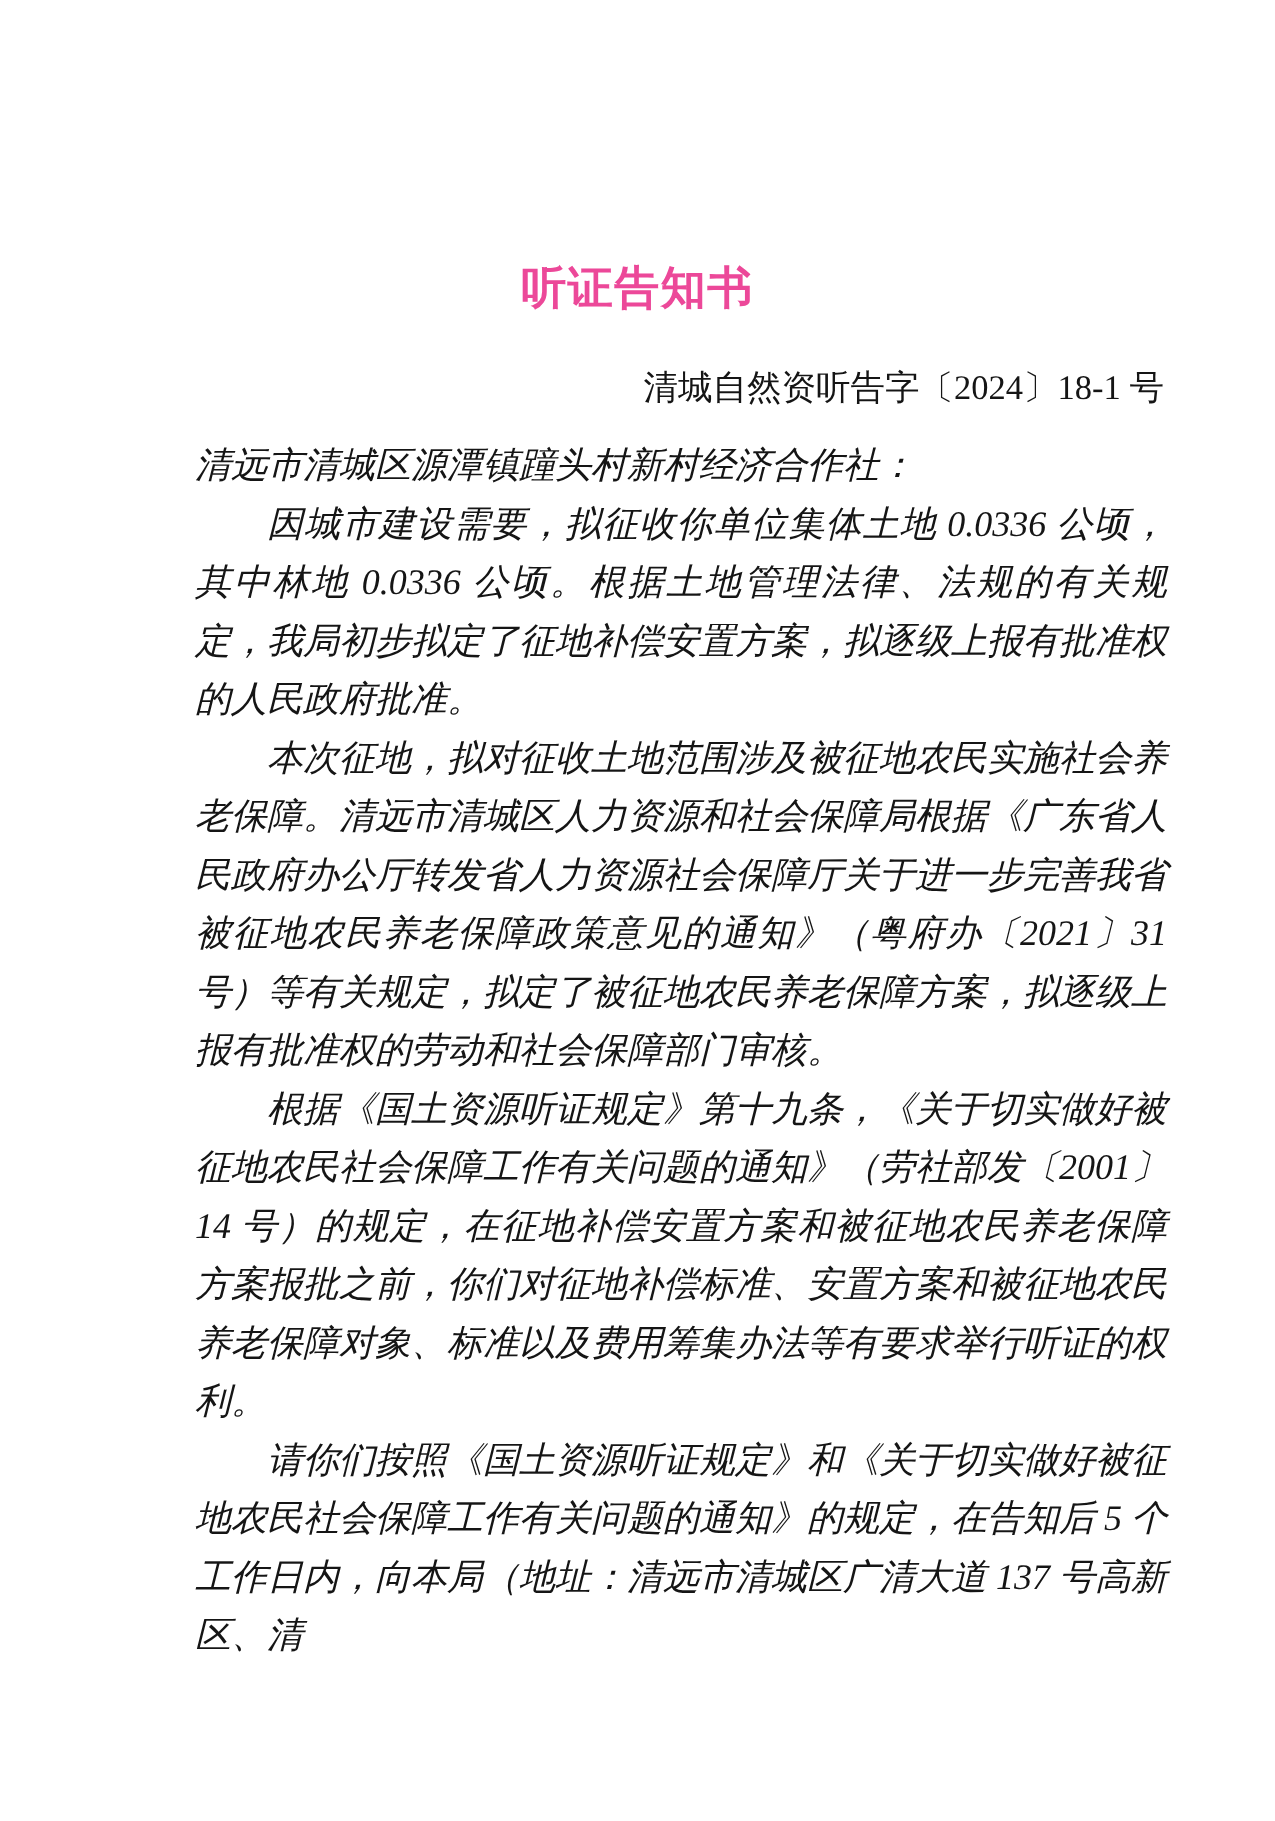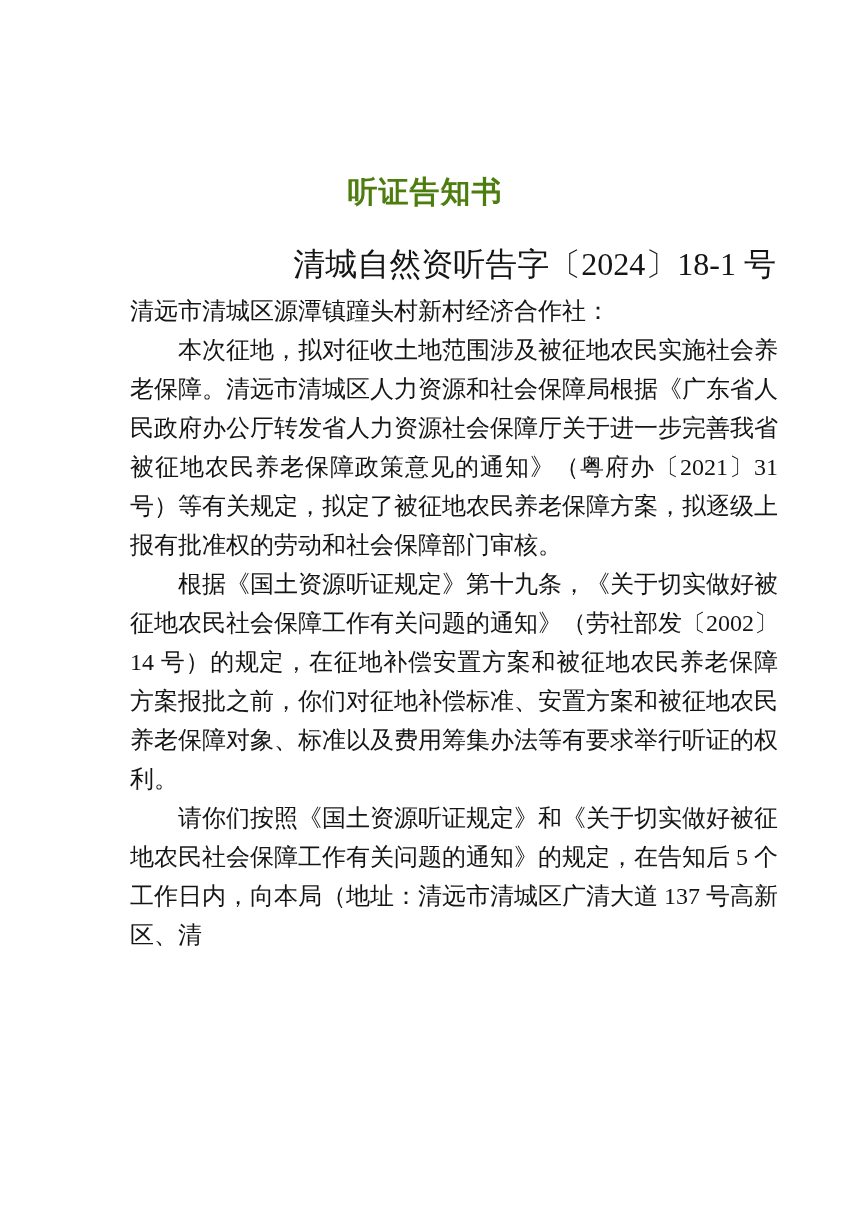--- a/index.html
+++ b/index.html
@@ -20,61 +20,63 @@
   .doc-title {
     position: absolute;
     top: 172px;
     left: 0;
     width: 100%;
     margin: 0;
     text-align: center;
     font-size: 30px;
     font-weight: 700;
     letter-spacing: 1px;
-    color: #4d7c0f;
+    color: #ec4899;
   }
   .doc-number {
     position: absolute;
     top: 243px;
     right: 74px;
-    font-size: 32px;
+    font-size: 23px;
     white-space: nowrap;
     color: #151515;
   }
   .doc-body {
     position: absolute;
     top: 292px;
     left: 130px;
     width: 648px;
     font-size: 24px;
     line-height: 39px;
     text-align: justify;
     text-justify: inter-ideograph;
     color: #151515;
   }
   .doc-body p {
     margin: 0;
     padding: 0;
+    font-style: italic;
   }
   .salutation {
     text-indent: 0;
   }
   .para {
     text-indent: 2em;
   }
 </style>
 </head>
 <body>
 
 <div class="page">
 
   <h1 class="doc-title">听证告知书</h1>
 
   <div class="doc-number">清城自然资听告字〔2024〕18-1 号</div>
 
   <div class="doc-body">
     <p class="salutation">清远市清城区源潭镇蹱头村新村经济合作社：</p>
+    <p class="para">因城市建设需要，拟征收你单位集体土地 0.0336 公顷，其中林地 0.0336 公顷。根据土地管理法律、法规的有关规定，我局初步拟定了征地补偿安置方案，拟逐级上报有批准权的人民政府批准。</p>
     <p class="para">本次征地，拟对征收土地范围涉及被征地农民实施社会养老保障。清远市清城区人力资源和社会保障局根据《广东省人民政府办公厅转发省人力资源社会保障厅关于进一步完善我省被征地农民养老保障政策意见的通知》（粤府办〔2021〕31 号）等有关规定，拟定了被征地农民养老保障方案，拟逐级上报有批准权的劳动和社会保障部门审核。</p>
-    <p class="para">根据《国土资源听证规定》第十九条，《关于切实做好被征地农民社会保障工作有关问题的通知》（劳社部发〔2002〕14 号）的规定，在征地补偿安置方案和被征地农民养老保障方案报批之前，你们对征地补偿标准、安置方案和被征地农民养老保障对象、标准以及费用筹集办法等有要求举行听证的权利。</p>
+    <p class="para">根据《国土资源听证规定》第十九条，《关于切实做好被征地农民社会保障工作有关问题的通知》（劳社部发〔2001〕14 号）的规定，在征地补偿安置方案和被征地农民养老保障方案报批之前，你们对征地补偿标准、安置方案和被征地农民养老保障对象、标准以及费用筹集办法等有要求举行听证的权利。</p>
     <p class="para">请你们按照《国土资源听证规定》和《关于切实做好被征地农民社会保障工作有关问题的通知》的规定，在告知后 5 个工作日内，向本局（地址：清远市清城区广清大道 137 号高新区、清</p>
   </div>
 
 </div>
 
 </body></html>

